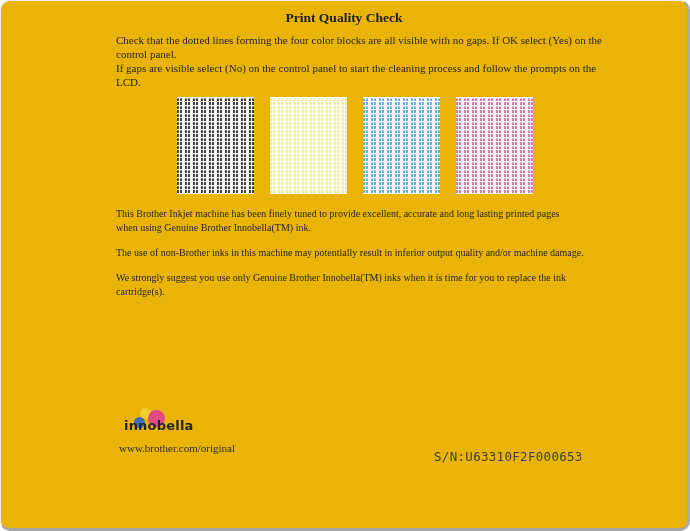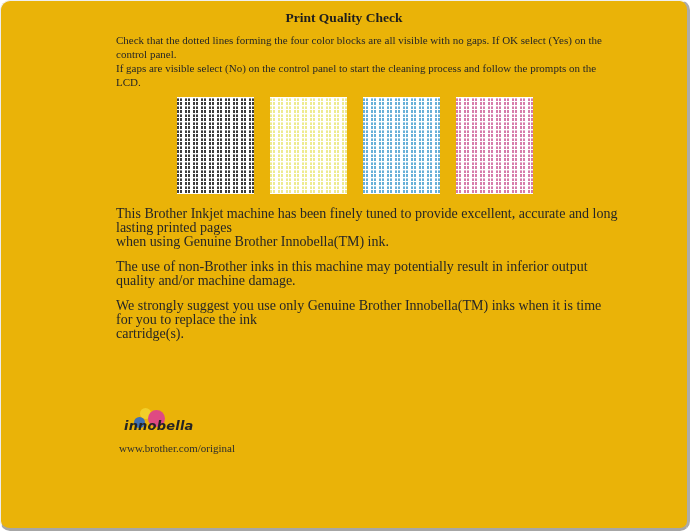--- a/index.html
+++ b/index.html
@@ -45,28 +45,28 @@
     height: 97px;
     background-image:
       repeating-linear-gradient(to bottom, #ffffff 0 1px, rgba(255,255,255,0) 1px 4px),
       repeating-linear-gradient(to bottom, rgba(255,255,255,0.40) 0 2px, rgba(255,255,255,0) 2px 8px),
       repeating-linear-gradient(to right, var(--c, #444) 0 2px, #ffffff 2px 3px, var(--c, #444) 3px 5px, #ffffff 5px 8px);
   }
   .paragraphs {
     position: absolute;
     top: 206px; left: 115px;
     width: 505px;
-    font-size: 14px;
+    font-size: 10px;
     line-height: 14px;
   }
   .paragraphs p { margin: 0 0 11px 0; white-space: pre-line; }
   .logo {
     position: absolute;
     left: 118px; top: 406px;
-    width: 90px; height: 34px; font-style: italic;
+    width: 90px; height: 34px;
   }
   .logo .dot { position: absolute; border-radius: 50%; z-index: 1; }
   .dot-yellow  { width: 11px; height: 11px; left: 21px; top: 1px; }
   .dot-blue    { width: 11px; height: 11px; left: 15px; top: 10px; }
   .dot-magenta { width: 17px; height: 17px; left: 29px; top: 3px; }
   .brand {
     position: absolute;
     left: 5px; top: 11px;
     z-index: 2;
     font-family: "DejaVu Sans", sans-serif;
@@ -117,14 +117,15 @@
 
   <div class="logo">
     <span class="dot dot-yellow" style="background: rgb(242, 207, 42);"></span>
     <span class="dot dot-blue" style="background: rgb(63, 111, 180);"></span>
     <span class="dot dot-magenta" style="background: rgb(223, 74, 130);"></span>
     <span class="brand">innobella</span>
   </div>
 
   <div class="logo-url">www.brother.com/original</div>
 
+  <div class="serial">S/N:U63310F2F000653</div>
 
 </div>
 
 </body></html>

